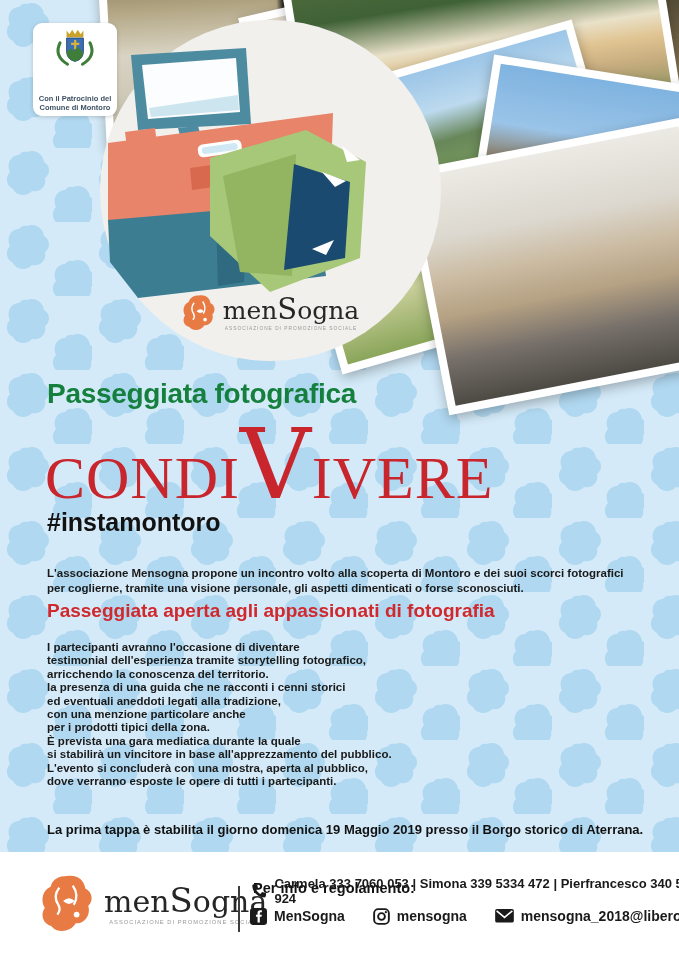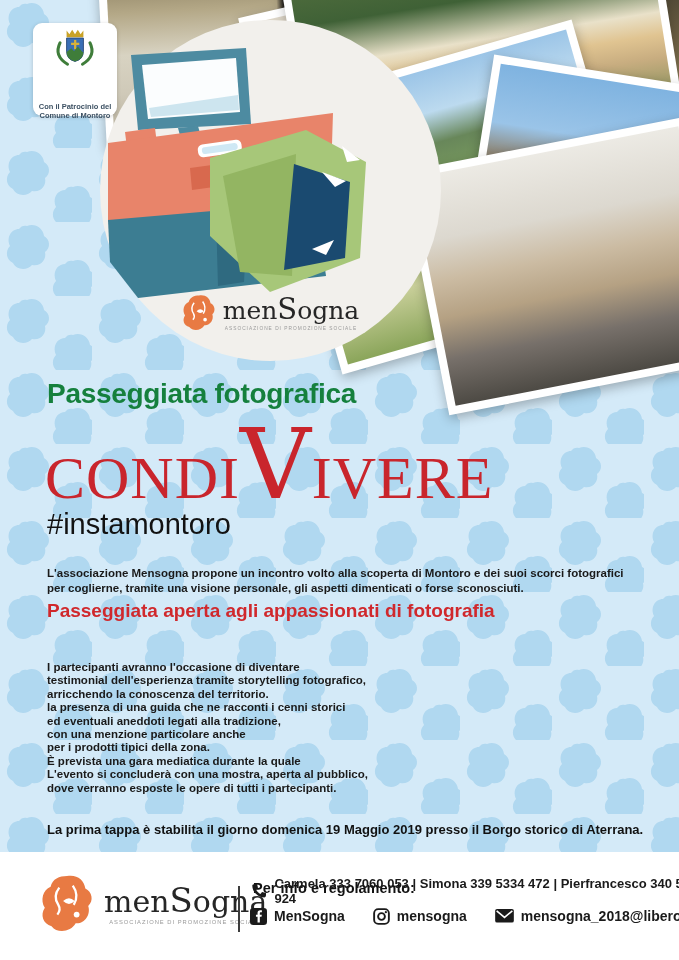--- a/index.html
+++ b/index.html
@@ -39,34 +39,34 @@
   .wordmark{font-family:"DejaVu Serif",serif;color:#262626;line-height:1;}
   .wm-sm{font-size:25px;}
   .wm-sm .word-s{font-size:29px;}
   .brand-sub{color:#9a9a9a;letter-spacing:1px;text-transform:uppercase;margin-top:2px;}
   .sub-sm{font-size:4.8px;}
 
   
   .patronage{position:absolute;left:33px;top:23px;width:84px;height:93px;background:#fff;
              border-radius:9px;z-index:11;box-shadow:0 1px 4px rgba(0,0,0,.18);
              text-align:center;padding-top:3px;box-sizing:border-box;}
-  .patronage-text{font-size:7.5px;font-weight:700;color:#3d5163;line-height:9px;margin-top:18px;}
+  .patronage-text{font-size:7.5px;font-weight:700;color:#3d5163;line-height:9px;margin-top:10px;}
 
   
   .kicker{position:absolute;left:47px;top:378px;z-index:12;font-size:28px;font-weight:700;
           color:#15803d;letter-spacing:-0.3px;}
   .main-title{position:absolute;left:45px;top:415px;z-index:12;color:#c9252c;
               font-family:"DejaVu Serif",serif;line-height:1;white-space:nowrap;}
   .tc{font-size:60px;letter-spacing:1px;font-family:Liberation Serif, serif;}
   .tv{font-size:98px;letter-spacing:1px;}
-  .hashtag{position:absolute;left:47px;top:508px;z-index:12;font-size:29px;font-weight:400;color:#121212;}
+  .hashtag{position:absolute;left:47px;top:508px;z-index:12;font-size:25px;font-weight:700;color:#121212;}
   .intro{position:absolute;left:47px;top:566px;z-index:12;font-size:11.5px;font-weight:700;
          line-height:14.5px;color:#1a1a1a;width:600px;}
   .subhead{position:absolute;left:47px;top:600px;z-index:12;font-size:19px;font-weight:700;color:#d0282c;}
-  .body-text{position:absolute;left:47px;top:661px;z-index:12;font-size:11.5px;font-weight:700;
+  .body-text{position:absolute;left:47px;top:641px;z-index:12;font-size:11.5px;font-weight:700;
              line-height:13.4px;color:#1a1a1a;width:600px;}
   .body-text span{display:block;}
   .intro span{display:block;}
   .date-line{position:absolute;left:47px;top:822px;z-index:12;font-size:13px;font-weight:700;color:#111;}
 
   
   .footer{position:absolute;left:0;top:852px;width:679px;height:108px;background:#fff;z-index:13;}
   .info-label{position:absolute;left:253px;top:8px;font-size:14.5px;font-weight:700;color:#121212;margin-top:20px;}
   .footer-logo{position:absolute;left:40px;top:22px;display:flex;align-items:center;gap:10px;}
   .wm-lg{font-size:30px;}
@@ -188,20 +188,21 @@
 
   <div class="body-text">
     <span>I partecipanti avranno l'occasione di diventare</span>
     <span>testimonial dell'esperienza tramite storytelling fotografico,</span>
     <span>arricchendo la conoscenza del territorio.</span>
     <span>la presenza di una guida che ne racconti i cenni storici</span>
     <span>ed eventuali aneddoti legati alla tradizione,</span>
     <span>con una menzione particolare anche</span>
     <span>per i prodotti tipici della zona.</span>
     <span>È prevista una gara mediatica durante la quale</span>
+    <span>si stabilirà un vincitore in base all'apprezzamento del pubblico.</span>
     <span>L'evento si concluderà con una mostra, aperta al pubblico,</span>
     <span>dove verranno esposte le opere di tutti i partecipanti.</span>
   </div>
 
   <div class="date-line">La prima tappa è stabilita il giorno domenica 19 Maggio 2019 presso il Borgo storico di Aterrana.</div>
 
   <div class="footer">
     <div class="info-label">Per info e regolamento:</div>
 
     <div class="footer-logo">

